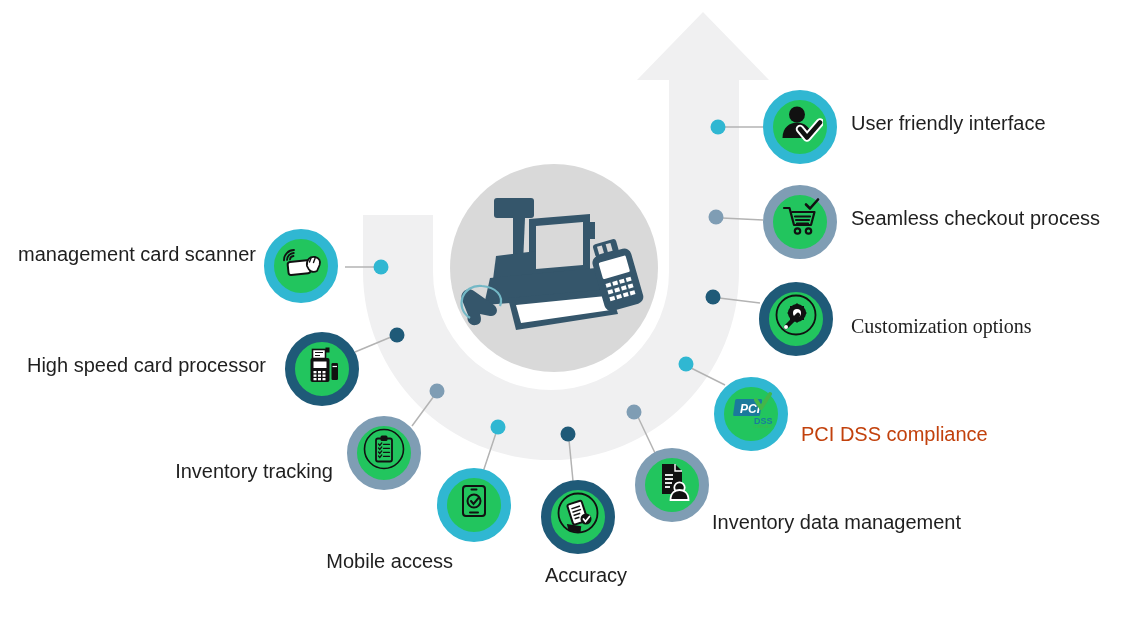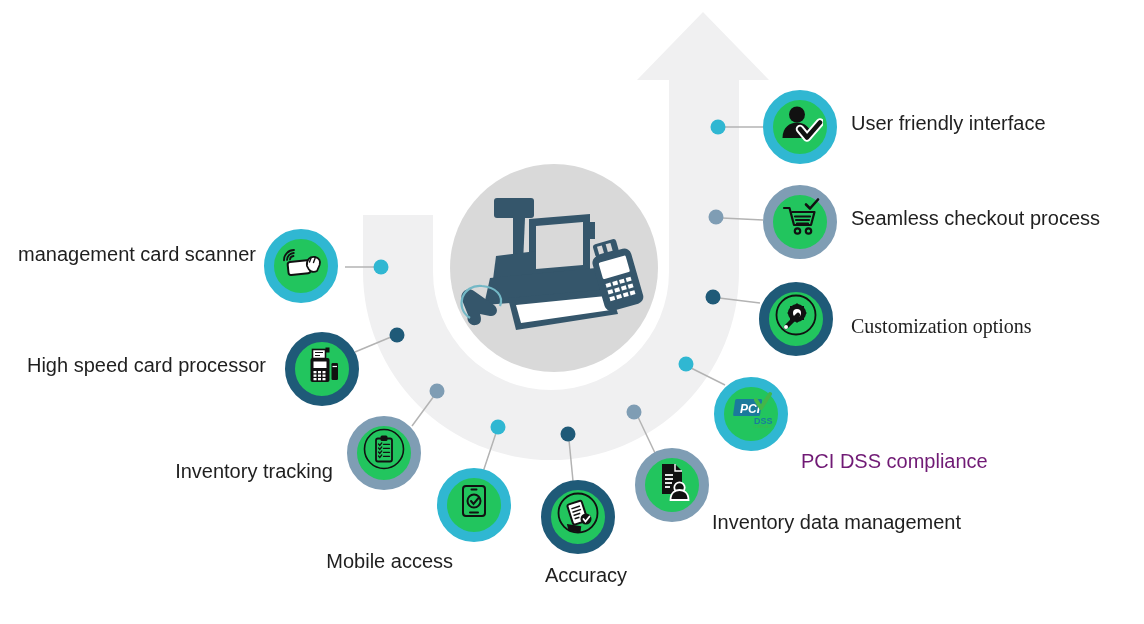--- a/index.html
+++ b/index.html
@@ -133,21 +133,21 @@
     <svg width="46" height="46" viewBox="0 0 46 46">
       <g transform="skewX(-8)">
         <rect x="9" y="12" width="27" height="17" rx="1.5" fill="#1b7a9c"></rect>
       </g>
       <text x="12" y="25.5" fill="#fff" font-size="12" font-weight="bold" font-style="italic" font-family="Liberation Sans, sans-serif">PCI</text>
       <path d="M28,13 l5,8 l9,-14" fill="none" stroke="#43b649" stroke-width="4" stroke-linecap="round" stroke-linejoin="round"></path>
       <text x="26" y="37" fill="#1b7a9c" font-size="9" font-weight="bold" font-family="Liberation Sans, sans-serif">DSS</text>
       <text x="25" y="41" fill="#43b649" font-size="3.2" font-family="Liberation Sans, sans-serif">COMPLIANT</text>
     </svg>
   </div>
-  <div class="label" style="left: 801px; top: 422px; color: #701a75; margin-top: 27px;">PCI DSS compliance</div>
+  <div class="label" style="left: 801px; top: 422px; color: #c2410c;">PCI DSS compliance</div>
 
   <div class="ring" style="left: 635px; top: 448px; border-color: rgb(127, 157, 180);">
     <svg width="46" height="46" viewBox="0 0 46 46">
       <path d="M13,6 h13 l7,7 v23 h-20 z" fill="#111"></path>
       <path d="M26,6 v7 h7" fill="none" stroke="#fff" stroke-width="1.4"></path>
       <g stroke="#fff" stroke-width="1.8">
         <path d="M16,17 h8"></path>
           <path d="M16,21 h8"></path>
           <path d="M16,25 h7"></path>
           <path d="M16,29 h5"></path>

